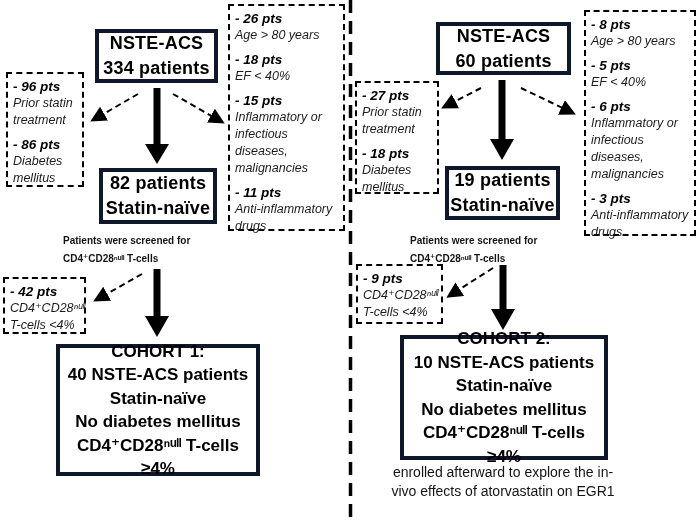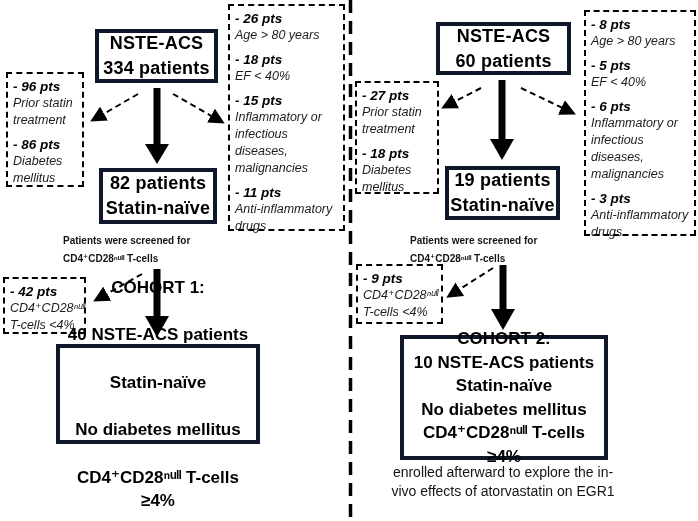--- a/index.html
+++ b/index.html
@@ -111,21 +111,21 @@
     <div>Patients were screened for</div>
     <div>CD4⁺CD28ⁿᵘˡˡ T-cells</div>
   </div>
 
   <div class="dashed-box" style="left:3px; top:277px; width:83px; height:57px;">
     <div class="excl-n">- 42 pts</div>
     <div class="excl-label">CD4⁺CD28ⁿᵘˡˡ</div>
     <div class="excl-label">T-cells &lt;4%</div>
   </div>
 
-  <div class="solid-box thick" style="left:56px; top:344px; width:204px; height:100px;gap:24px;">
+  <div class="solid-box thick" style="left:56px; top:344px; width:204px; height:132px;">
     <div class="cohort-line">COHORT 1:</div>
     <div class="cohort-line">40 NSTE-ACS patients</div>
     <div class="cohort-line">Statin-naïve</div>
     <div class="cohort-line">No diabetes mellitus</div>
     <div class="cohort-line">CD4⁺CD28ⁿᵘˡˡ T-cells ≥4%</div>
   </div>
 
   <div class="solid-box thick" style="left:436px; top:22px; width:135px; height:53px;">
     <div class="big-line">NSTE-ACS</div>
     <div class="big-line">60 patients</div>

